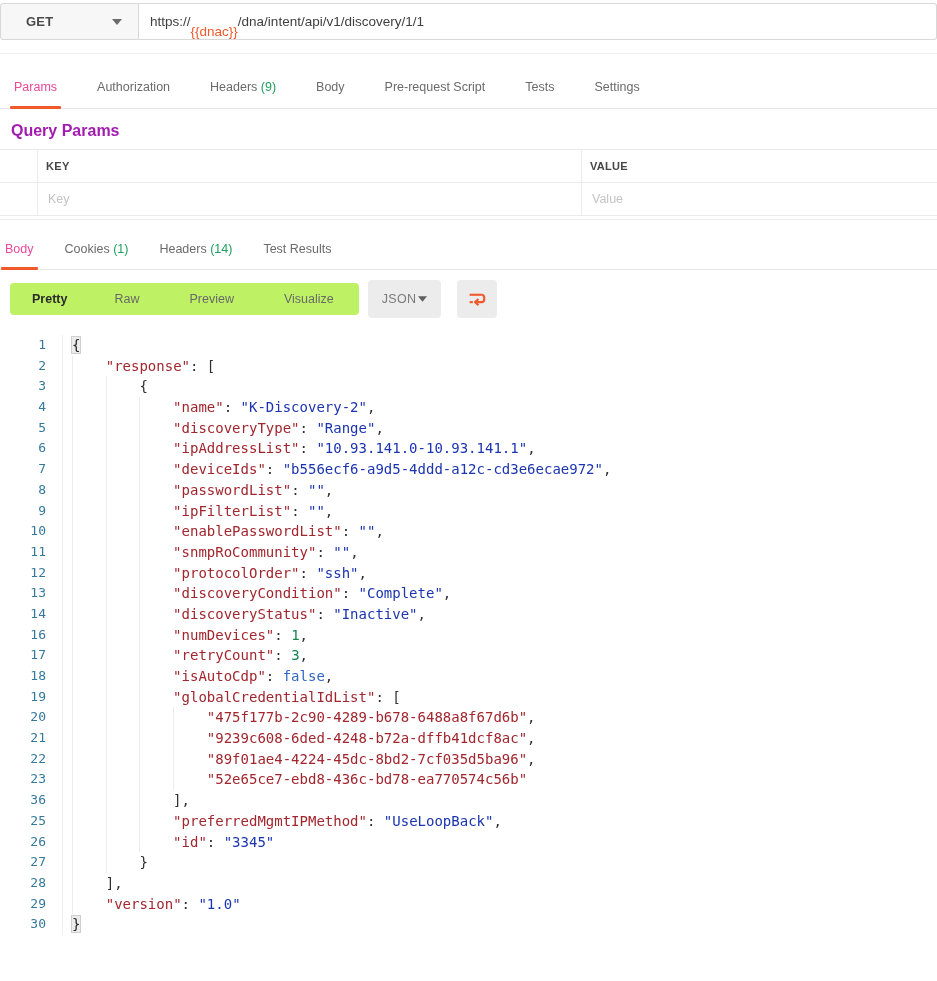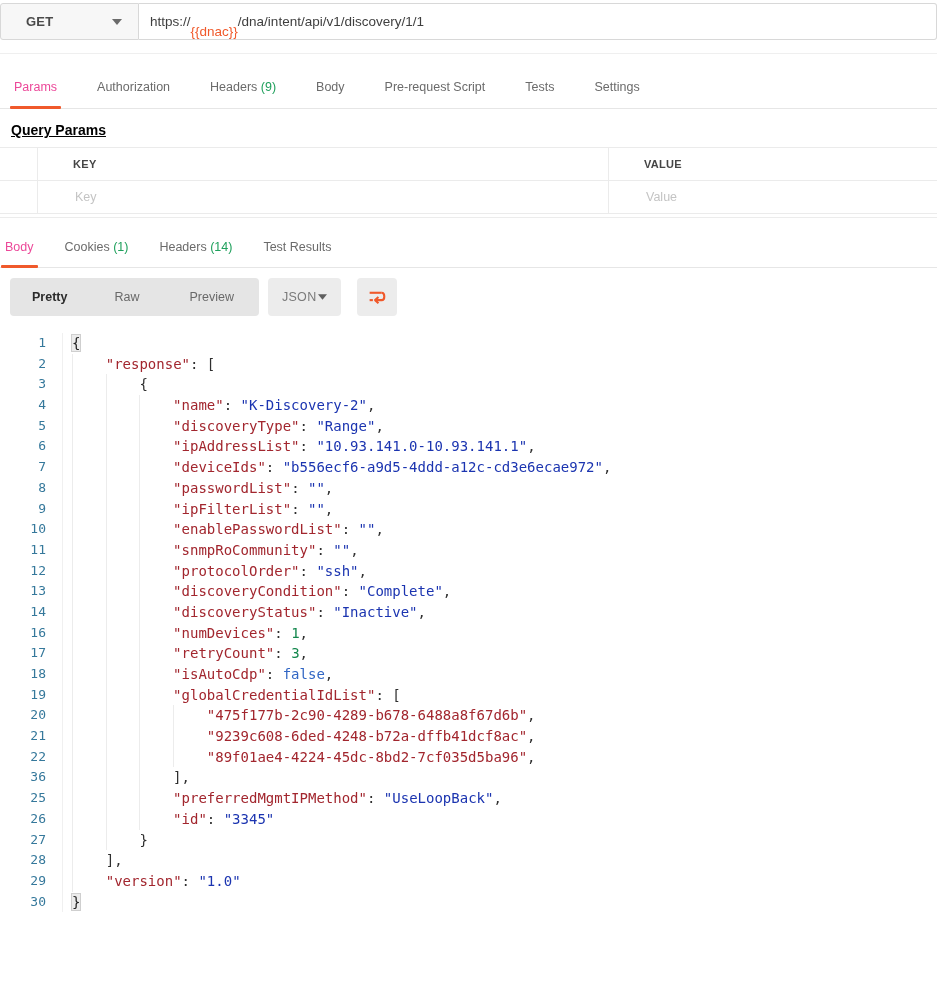--- a/index.html
+++ b/index.html
@@ -34,36 +34,36 @@
   .tab{position:relative;font-size:12.5px;color:#6b6b6b;padding:0 2px 14px 2px;cursor:pointer;white-space:nowrap;}
   .req-tabs .tab{margin-right:36px;}
   .resp-tabs .tab{margin-right:27px;padding-bottom:13px;}
   .tab.active{color:#ec4899;}
   .tab.active::after{
     content:"";position:absolute;left:-2px;right:-2px;bottom:-1px;height:3px;
     background:var(--accent);border-radius:1px;
   }
   .count{color:var(--green);}
   
-  .qp-label{margin:13px 0 0 11px;font-size:14px;font-weight:600;color:#000000;text-decoration:underline;}
+  .qp-label{margin:13px 0 0 11px;font-size:16px;font-weight:600;color:#a21caf;}
   .qp-table{margin-top:9px;border-top:1px solid #ebebeb;}
-  .qp-row{display:flex;height:33px;border-bottom:1px solid #ebebeb;align-items:stretch;gap:27px;}
+  .qp-row{display:flex;height:33px;border-bottom:1px solid #ebebeb;align-items:stretch;}
   .qp-spacer{width:38px;flex:none;border-right:1px solid #ebebeb;}
   .qp-key{width:544px;flex:none;border-right:1px solid #ebebeb;display:flex;align-items:center;padding-left:8px;}
   .qp-value{flex:1;display:flex;align-items:center;padding-left:8px;}
   .qp-h{font-size:11px;font-weight:700;color:#454545;letter-spacing:.3px;}
   .qp-row input{
     border:none;outline:none;background:transparent;width:100%;
     font-family:inherit;font-size:12.5px;color:#333;
   }
   .qp-row input::placeholder{color:#c4c4c4;}
   .params-strip{height:4px;border-bottom:1px solid #ececec;}
   
   .resp-toolbar{display:flex;align-items:center;padding:10px 0 9px 10px;}
-  .seg{display:flex;align-items:center;background:#e5e5e5;border-radius:4px;height:38px;}
+  .seg{display:flex;align-items:center;background:#bef264;border-radius:4px;height:32px;}
   .seg-item{font-size:12.5px;color:#696969;padding:0 25px;line-height:38px;cursor:pointer;}
   .seg-item.active{color:#2b2b2b;font-weight:600;padding:0 22px;}
   .json-box{
     margin-left:9px;height:38px;background:#ececec;border-radius:4px;
     display:flex;align-items:center;gap:2px;padding:0 14px;cursor:pointer;
   }
   .json-label{font-size:12.5px;color:#7a7a7a;letter-spacing:.3px;}
   .wrap-box{
     margin-left:16px;width:40px;height:38px;background:#ececec;border-radius:4px;
     display:flex;align-items:center;justify-content:center;cursor:pointer;
@@ -135,20 +135,21 @@
       <div class="tab"><span>Cookies</span><span class="count">&nbsp;(1)</span></div>
       <div class="tab"><span>Headers</span><span class="count">&nbsp;(14)</span></div>
       <div class="tab"><span>Test Results</span></div>
     </div>
 
   <div class="resp-toolbar">
     <div class="seg" id="seg-views">
         <div class="seg-item active">Pretty</div>
         <div class="seg-item">Raw</div>
         <div class="seg-item">Preview</div>
+        <div class="seg-item">Visualize</div>
       </div>
     <div class="json-box">
       <span class="json-label">JSON</span>
       <svg class="caret" width="9" height="6" viewBox="0 0 10 6">
           <path d="M0 0 L5 6 L10 0 Z" fill="#5f5f5f"></path>
         </svg>
     </div>
     <div class="wrap-box">
       <svg width="21" height="21" viewBox="0 0 20 20">
         <g fill="none" stroke="#F0592B" stroke-width="2">
@@ -240,20 +241,24 @@
       </div>
       <div class="cl">
         <span class="ln">21</span>
         <span class="lc"><span class="ig"></span><span class="ig"></span><span class="ig"></span><span class="ig"></span><span class="tk-rstr">"9239c608-6ded-4248-b72a-dffb41dcf8ac"</span><span class="tk-p">,</span></span>
       </div>
       <div class="cl">
         <span class="ln">22</span>
         <span class="lc"><span class="ig"></span><span class="ig"></span><span class="ig"></span><span class="ig"></span><span class="tk-rstr">"89f01ae4-4224-45dc-8bd2-7cf035d5ba96"</span><span class="tk-p">,</span></span>
       </div>
       <div class="cl">
+        <span class="ln">23</span>
+        <span class="lc"><span class="ig"></span><span class="ig"></span><span class="ig"></span><span class="ig"></span><span class="tk-rstr">"52e65ce7-ebd8-436c-bd78-ea770574c56b"</span></span>
+      </div>
+      <div class="cl">
         <span class="ln">36</span>
         <span class="lc"><span class="ig"></span><span class="ig"></span><span class="ig"></span><span class="tk-p">],</span></span>
       </div>
       <div class="cl">
         <span class="ln">25</span>
         <span class="lc"><span class="ig"></span><span class="ig"></span><span class="ig"></span><span class="tk-key">"preferredMgmtIPMethod"</span><span class="tk-p">: </span><span class="tk-str">"UseLoopBack"</span><span class="tk-p">,</span></span>
       </div>
       <div class="cl">
         <span class="ln">26</span>
         <span class="lc"><span class="ig"></span><span class="ig"></span><span class="ig"></span><span class="tk-key">"id"</span><span class="tk-p">: </span><span class="tk-str">"3345"</span></span>

